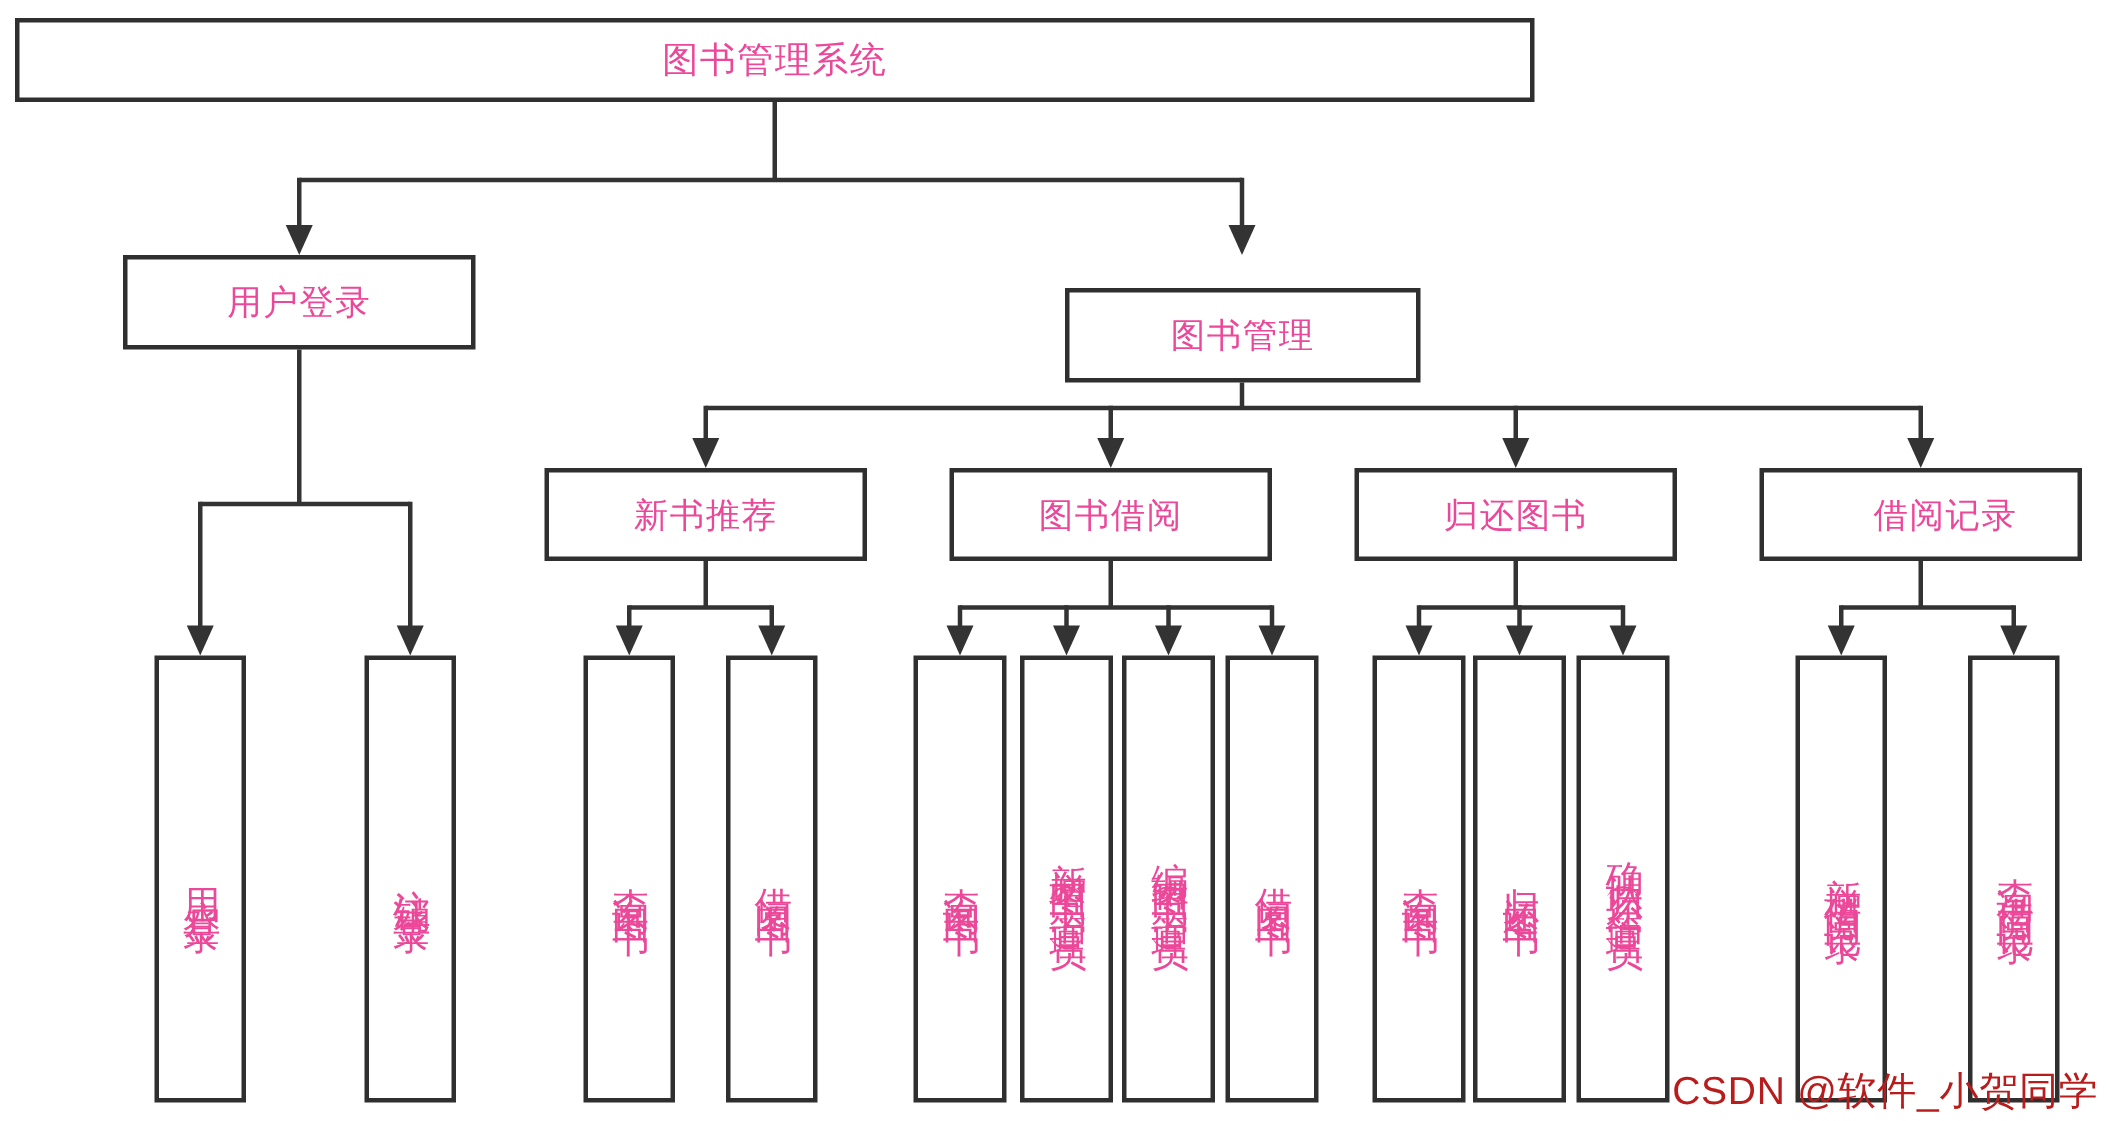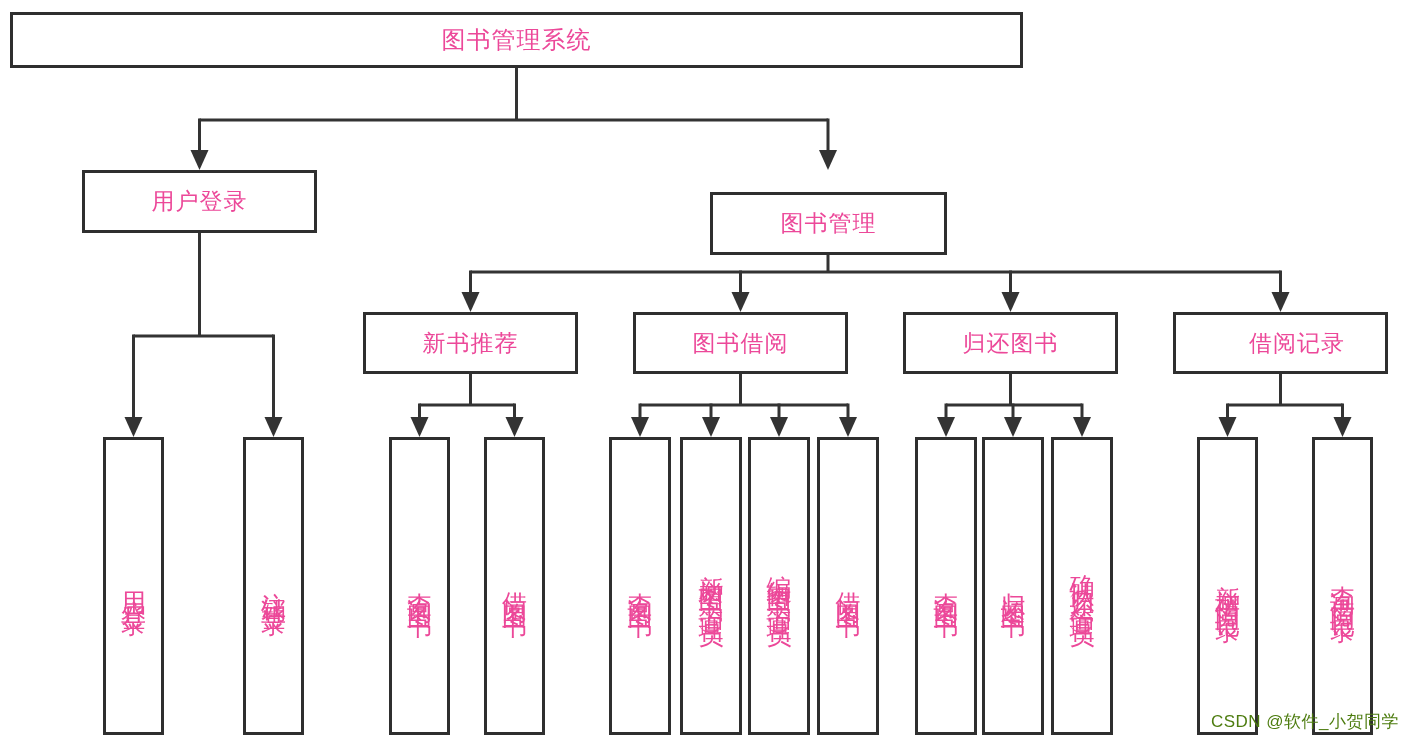--- a/index.html
+++ b/index.html
@@ -36,22 +36,22 @@
     writing-mode: vertical-rl;
     font-size: 25px;
     letter-spacing: 7px;
     line-height: 1;
     max-height: 288px;
   }
   .watermark {
     position: absolute;
     right: 6px;
     top: 710px;
-    font-size: 17px;
-    color: #4d7c0f;
+    font-size: 26px;
+    color: #b91c1c;
     letter-spacing: 0.5px;
     white-space: nowrap;
     z-index: 5;
   }
 </style>
 </head>
 <body>
 
 <div class="canvas">
 

